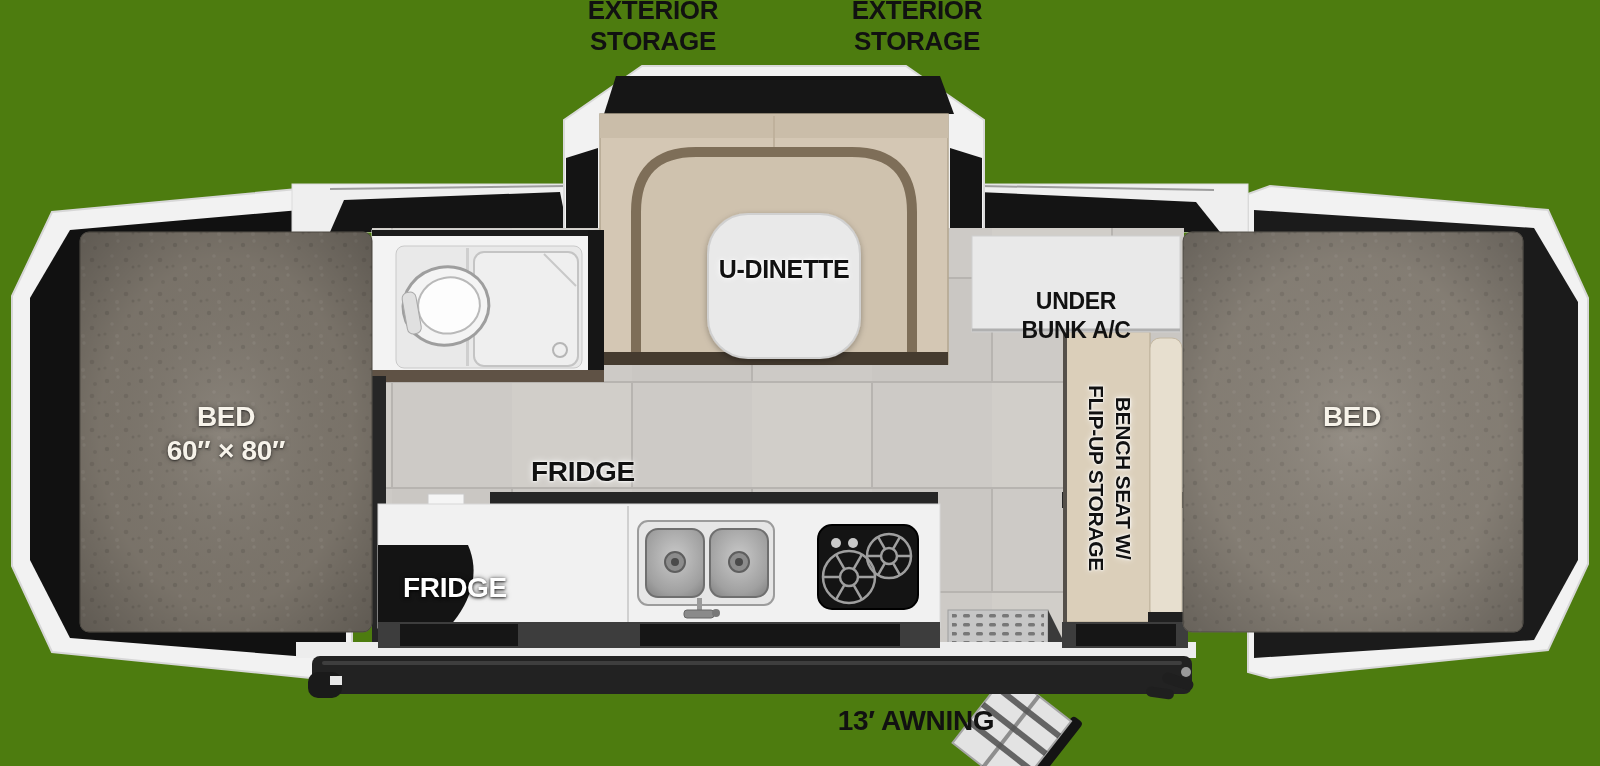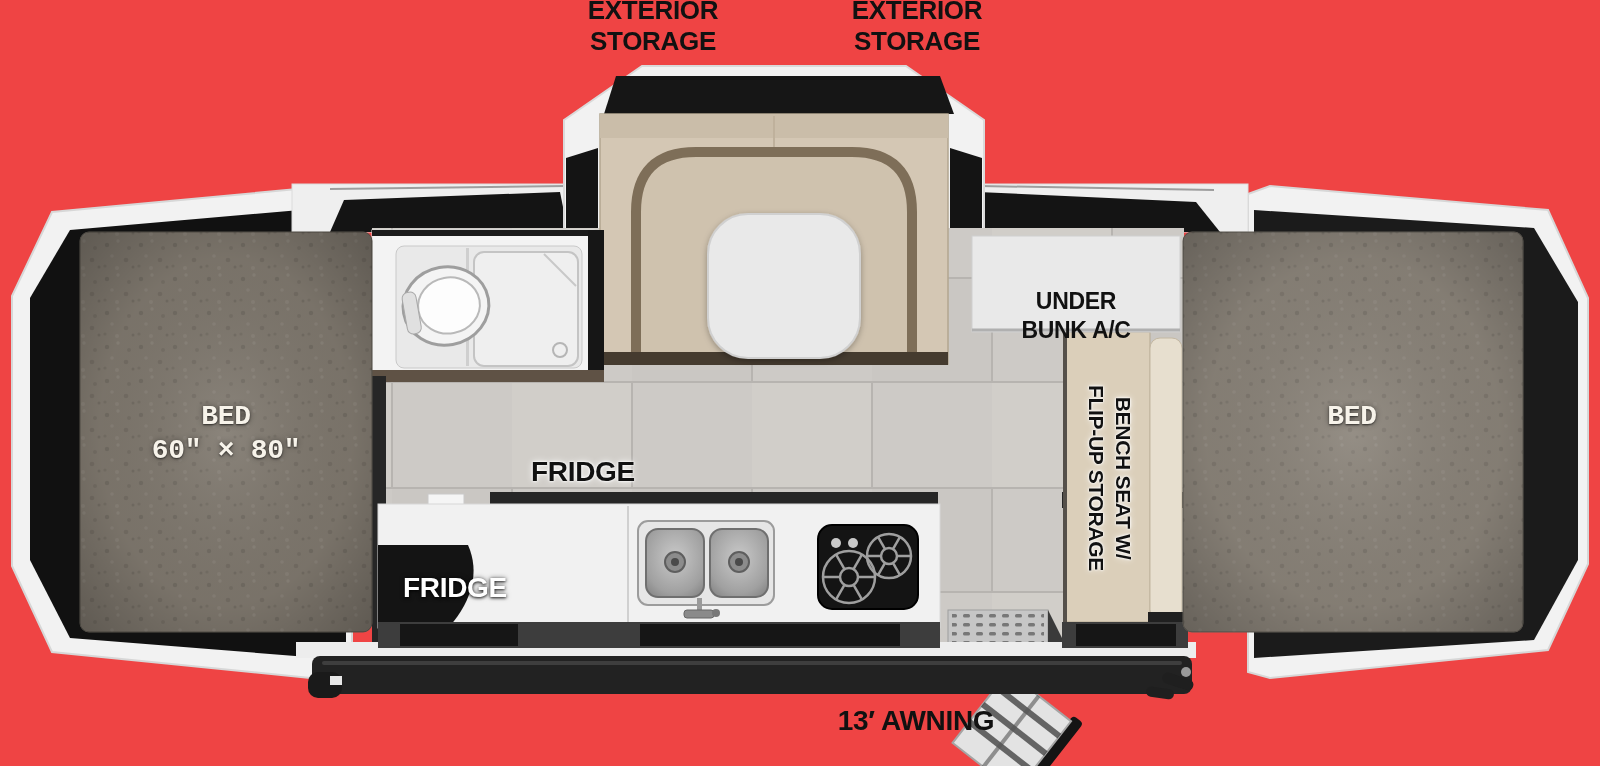--- a/index.html
+++ b/index.html
@@ -1,25 +1,25 @@
 <!DOCTYPE html>
 <html><head>
 <meta charset="utf-8">
 <style>
   html,body{margin:0;padding:0;background:#ffffff;}
-  .canvas{position:relative;width:1600px;height:766px;background:#ef4444;overflow:hidden;
+  .canvas{position:relative;width:1600px;height:766px;background:#4d7c0f;overflow:hidden;
           font-family:"Liberation Sans", sans-serif;}
   .art{position:absolute;left:0;top:0;}
   .lbl{position:absolute;font-weight:bold;text-align:center;color:#111;
        letter-spacing:-0.3px;white-space:nowrap;}
   .lbl div{pointer-events:none;}
   .glow{text-shadow:0 0 3px #fff,0 0 7px rgba(255,255,255,.95),0 0 2px #fff;}
   .white-lbl{color:#f7f3ea;text-shadow:0 1px 2px rgba(0,0,0,.6),0 0 6px rgba(0,0,0,.4);}
   .ext-lbl{font-size:26px;line-height:31px;}
-  .bed-lbl{font-size:28px;line-height:34px;font-family:Liberation Mono, monospace;}
+  .bed-lbl{font-size:28px;line-height:34px;}
   .dinette-lbl{font-size:25px;line-height:33px;}
   .ac-lbl{font-size:23px;line-height:29px;}
   .bench-lbl{font-size:21px;line-height:27px;transform:rotate(90deg);transform-origin:center;}
   .fridge-lbl{font-size:28px;line-height:22px;}
   .awn-lbl{font-size:28px;line-height:24px;}
 </style>
 </head>
 <body>
 
 <div class="canvas">
@@ -237,20 +237,21 @@
   <div>EXTERIOR</div>
   <div>STORAGE</div>
 </div>
 
 <div class="lbl ext-lbl" style="left:817px;top:-5px;width:200px;">
   <div>EXTERIOR</div>
   <div>STORAGE</div>
 </div>
 
 <div class="lbl dinette-lbl glow" style="left:684px;top:253px;width:200px;">
+  <div>U-DINETTE</div>
 </div>
 
 <div class="lbl ac-lbl" style="left:976px;top:248px;width:200px;margin-top:39px;">
   <div>UNDER</div>
   <div>BUNK A/C</div>
 </div>
 
 <div class="lbl bench-lbl glow" style="left:965px;top:451px;width:290px;">
   <div>BENCH SEAT W/</div>
   <div>FLIP-UP STORAGE</div>

